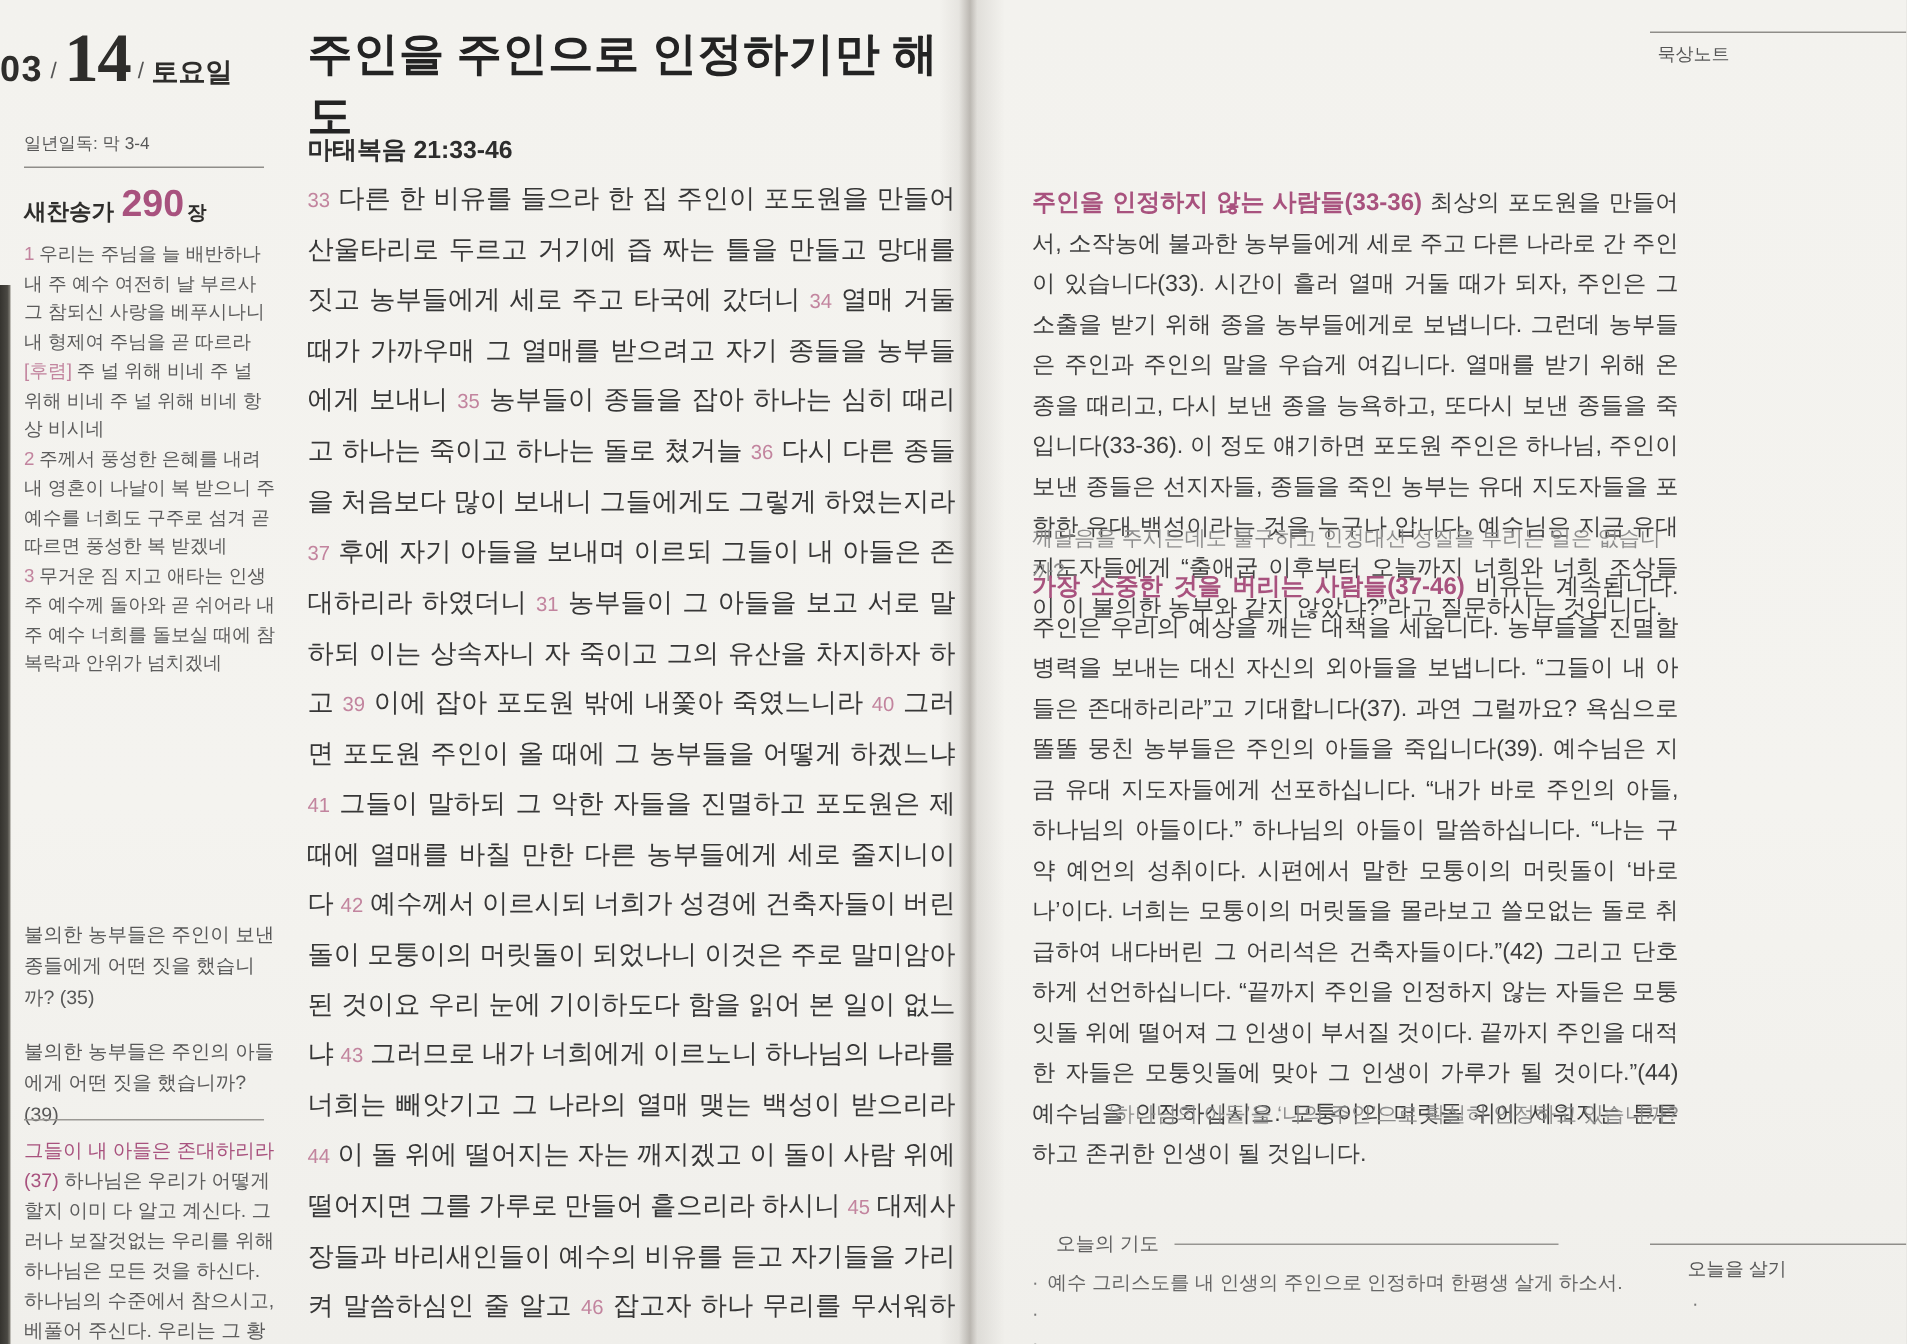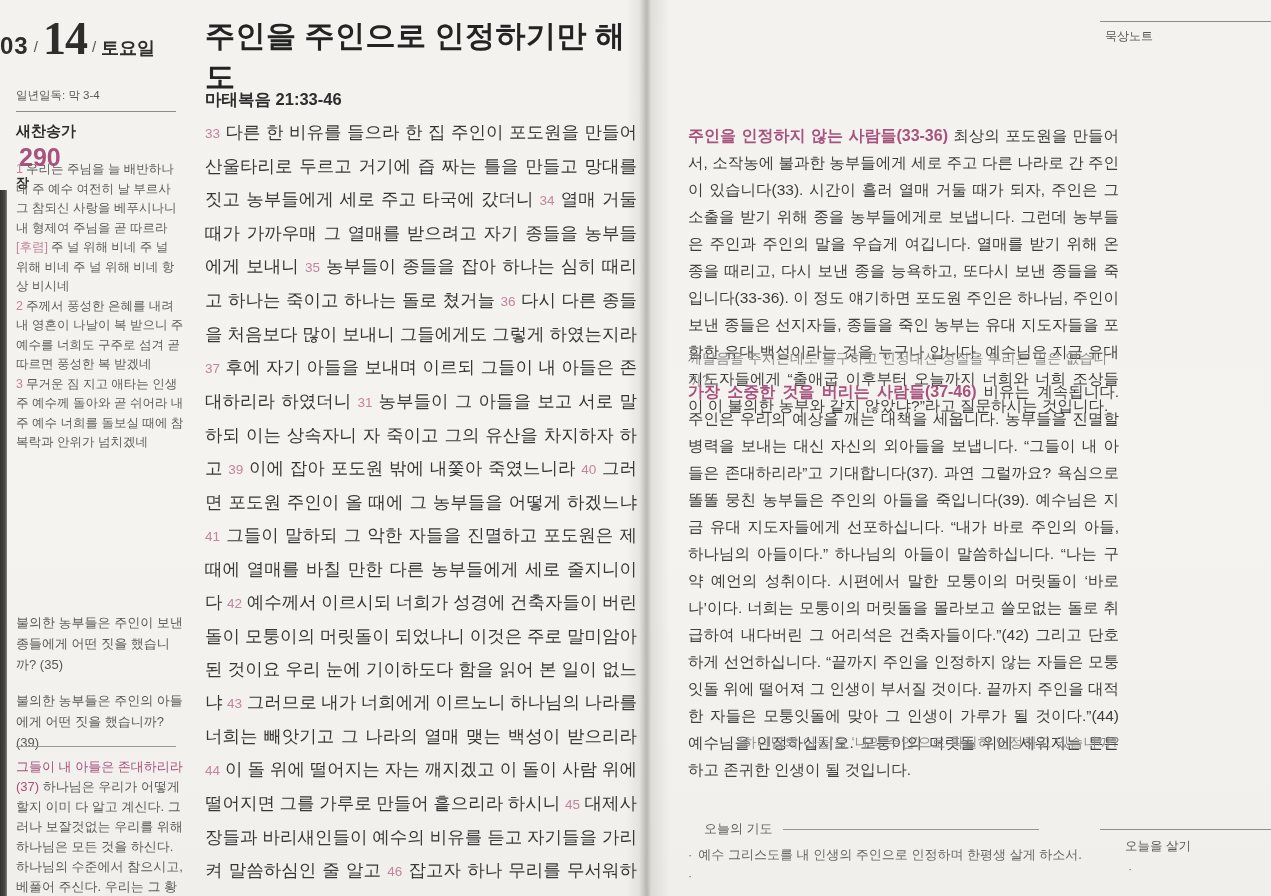--- a/index.html
+++ b/index.html
@@ -18,21 +18,21 @@
 
   
   .date-row { position:absolute; left:0; top:12px; display:flex; align-items:baseline; gap:5px; color:#2e2d2b; }
   .date-month { font-size:24px; font-weight:bold; letter-spacing:1px; }
   .date-sep { font-size:15px; color:#555; transform:translateY(-2px); }
   .date-day { font-size:46px; font-weight:bold; font-family:"Liberation Serif", serif; letter-spacing:-1px; }
   .date-weekday { font-size:18px; font-weight:bold; }
   .yearly { position:absolute; left:16px; top:88px; font-size:11.5px; color:#575757; }
   .rule { position:absolute; border-top:1.5px solid #8f8d89; }
   .rule-hymn { left:16px; top:111px; width:160px; }
-  .hymn-head { position:absolute; left:16px; top:122px; display:flex; align-items:flex-start; gap:2px; color:#2e2d2b;flex-direction:column; }
+  .hymn-head { position:absolute; left:16px; top:122px; display:flex; align-items:flex-end; gap:2px; color:#2e2d2b; }
   .hymn-book { font-size:15px; font-weight:bold; }
   .hymn-number { font-size:25px; font-weight:bold; color:#a8527e; margin-left:3px; }
   .hymn-suffix { font-size:13px; font-weight:bold; }
   .lyrics { position:absolute; left:16px; top:160px; width:168px; font-size:12.5px; line-height:19.5px; color:#5c5c5c; }
   .lyric-num { color:#c2849e; margin-right:3px; }
   .questions { position:absolute; left:16px; top:612px; width:170px; font-size:13px; line-height:21px; color:#585858; }
   .questions p + p { margin-top:15px; }
   .rule-note { left:16px; top:746px; width:160px; border-top:1px solid #9a9894; }
   .note { position:absolute; left:16px; top:757px; width:170px; font-size:13px; line-height:20px; color:#5c5c5c; }
   .note-heading { color:#a8527e; }

